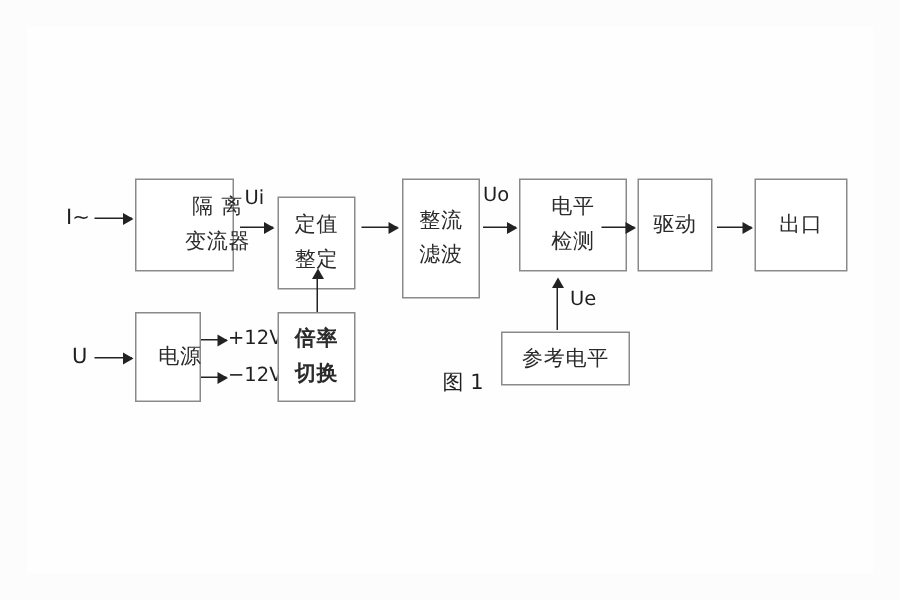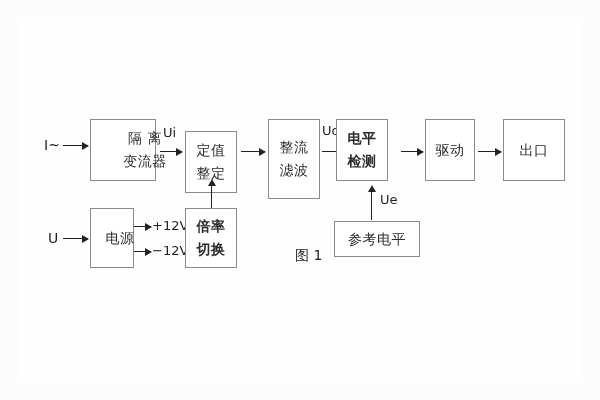--- a/index.html
+++ b/index.html
@@ -110,21 +110,21 @@
   <div class="arrow-h" style="left:241px; top:151px; width:24px;"></div>
 
   <div class="box two" style="left:268px; top:119px; width:52px; height:80px;">
     <span class="ln">整流</span>
     <span class="ln">滤波</span>
   </div>
 
   <div class="lbl" style="left:322px; top:124px;">Uo</div>
   <div class="arrow-h" style="left:322px; top:151px; width:22px;"></div>
 
-  <div class="box two" style="left:336px; top:119px; width:52px; height:62px;font-weight:bold;">
+  <div class="box two" style="left:346px; top:119px; width:72px; height:62px;">
     <span class="ln">电平</span>
     <span class="ln">检测</span>
   </div>
 
   <div class="arrow-h" style="left:401px; top:151px; width:22px;"></div>
 
   <div class="box" style="left:425px; top:119px; width:50px; height:62px;align-items:center;">
     <span class="ln">驱动</span>
   </div>
 

